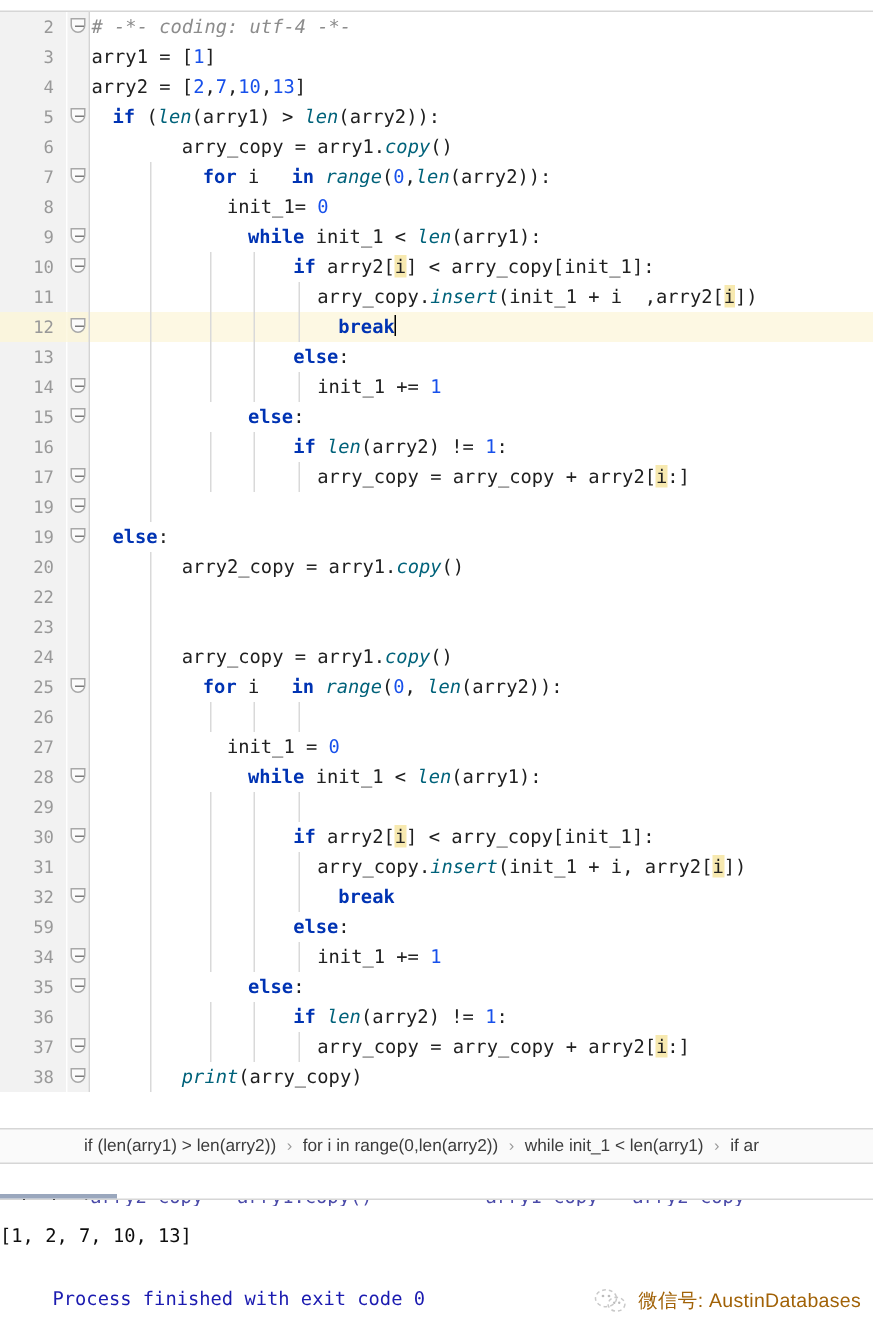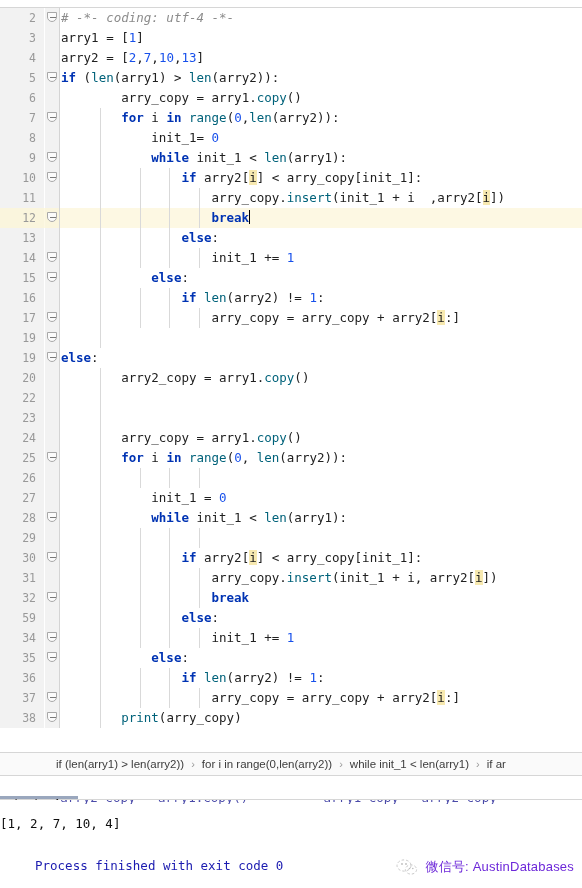--- a/index.html
+++ b/index.html
@@ -57,22 +57,22 @@
   .code {
     position:absolute; left:61px; top:0; right:0; height:20px;
     color:#202020;
     font-family:"DejaVu Sans Mono", monospace;
   }
   
   .guide {
     position:absolute; top:0; width:1px; height:20px; background:#d9d9d9;
   }
   
-  .kw { color:#0033b3; font-weight:bold; }
-  .fn { color:#00627a; }
+  .kw { color:#0033b3; font-weight:bold;padding-left:14px; }
+  .fn { color:#00627a;font-style:italic; }
   .num { color:#1750eb; }
   .cmt { color:#8c8c8c; font-style:italic; }
   .pl { color:#202020; }
   .hl { background:#f7e9b0; }
   .caret {
     display:inline-block; width:1px; height:14px; background:#000;
     vertical-align:-2px; margin-left:0px;
   }
 
   
@@ -112,21 +112,21 @@
     position:absolute; left:0; top:-10px; height:14px; width:582px;
     color:#2b2b9a; white-space:pre; overflow:hidden; font-size:12.5px;
     opacity:0.85;
   }
   .cons-line {
     position:absolute; left:0; white-space:pre; color:#0e0e0e;
   }
   .cons-line.blue { color:#1b1bb0;margin-left:35px; }
   .watermark {
     position:absolute; right:8px; top:58px; display:flex; align-items:center;
-    font-family:"Liberation Sans", sans-serif; font-size:13px; color:#6d28d9;
+    font-family:"Liberation Sans", sans-serif; font-size:13px; color:#a16207;
   }
   .wm-logo {
     width:22px; height:18px; margin-right:7px; position:relative; display:inline-block;
   }
   .wm-text { letter-spacing:0.2px; }
 </style>
 </head>
 <body>
 
 <div id="app">
@@ -186,21 +186,21 @@
   <div class="runwin">
     <div class="tabbar">
       <div class="tab">
         <span>order_by_1</span>
         <span class="close">×</span>
       </div>
       <div class="tab-underline"></div>
     </div>
     <div class="console">
       <div class="cons-clip">        arry2_copy = arry1.copy()          arry1_copy = arry2_copy</div>
-      <div class="cons-line" style="top:16px;">[1, 2, 7, 10, 4]</div>
+      <div class="cons-line" style="top:16px;">[1, 2, 7, 10, 13]</div>
       <div class="cons-line blue" style="top:58px;">Process finished with exit code 0</div>
       <div class="watermark">
         <span class="wm-logo">
           <svg width="22" height="18" viewBox="0 0 22 18" xmlns="http://www.w3.org/2000/svg">
             <ellipse cx="8" cy="7.5" rx="7" ry="5.6" fill="none" stroke="#c9c9c9" stroke-width="1" stroke-dasharray="2.5 2"></ellipse>
             <ellipse cx="15" cy="11.5" rx="5.6" ry="4.6" fill="none" stroke="#c9c9c9" stroke-width="1" stroke-dasharray="2.5 2"></ellipse>
             <circle cx="6" cy="6" r="0.9" fill="#bcbcbc"></circle>
             <circle cx="10" cy="6" r="0.9" fill="#bcbcbc"></circle>
             <circle cx="13.5" cy="10.5" r="0.8" fill="#bcbcbc"></circle>
             <circle cx="16.8" cy="10.5" r="0.8" fill="#bcbcbc"></circle>

